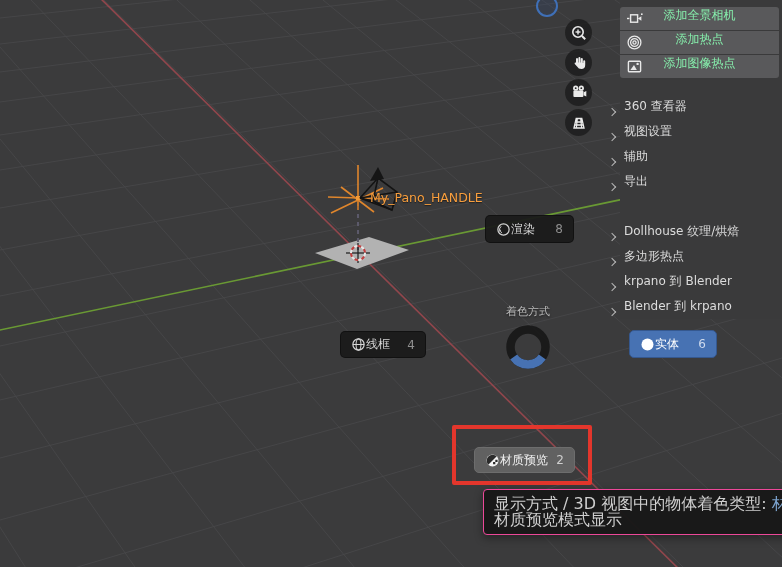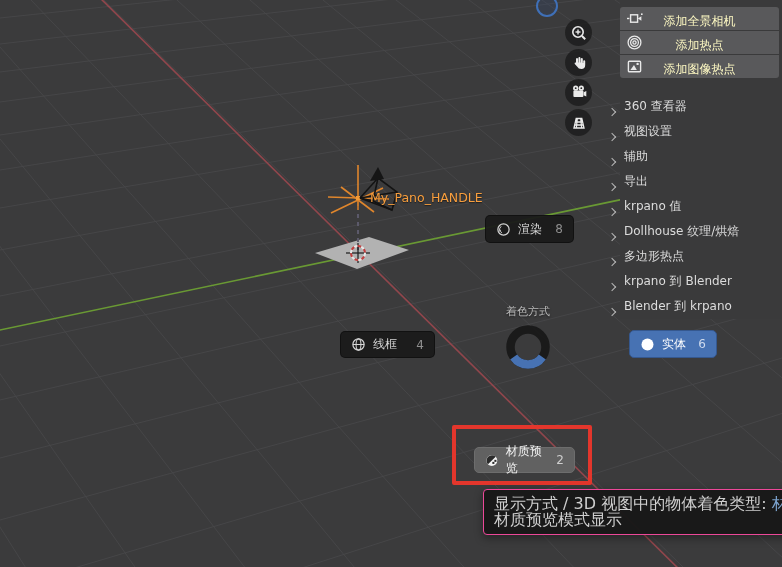--- a/index.html
+++ b/index.html
@@ -2,36 +2,36 @@
 <html><head>
 <meta charset="utf-8">
 <style>
   html,body{margin:0;padding:0;background:#2a2a2a;}
   *{box-sizing:border-box;font-family:"DejaVu Sans","Liberation Sans",sans-serif;}
   .stage{position:relative;width:782px;height:567px;overflow:hidden;background:#3b3b3c;}
   .stage svg{display:block;}
   .layer{position:absolute;left:0;top:0;}
 
   
-  .pie-btn{position:absolute;display:flex;align-items:center;gap:7px;
+  .pie-btn{position:absolute;display:flex;align-items:center;
     background:rgba(26,26,26,.95);border:1px solid rgba(10,10,10,.6);border-radius:5px;
     padding:0 10px;color:#d5d5d5;font-size:12px;cursor:default;}
   .pie-btn .key{margin-left:auto;color:#8f8f8f;font-size:12px;}
   .pie-btn.selected{background:#4772b3;border-color:#35588f;color:#fff;}
   .pie-btn.selected .key{color:#cdd9ec;}
   .pie-btn.hovered{background:#616161;border-color:#6d6d6d;color:#f1f1f1;}
   .pie-btn.hovered .key{color:#cfcfcf;}
   .pie-title{position:absolute;left:488px;top:304px;width:80px;text-align:center;
     color:#bcbcbc;font-size:11px;text-shadow:0 1px 2px rgba(0,0,0,.6);}
 
   
   .sidebar-bg{position:absolute;left:620px;top:0;width:162px;height:319px;background:#3a3a3b;}
   .add-rows{position:absolute;left:620px;top:7px;width:159px;}
   .add-row{position:relative;height:23px;margin-bottom:1px;background:#59595b;
-    display:flex;align-items:flex-end;justify-content:center;color:#fef9c3;font-size:12px;cursor:default;}
+    display:flex;align-items:flex-start;justify-content:center;color:#86efac;font-size:12px;cursor:default;}
   .add-row:first-child{border-radius:3px 3px 0 0;}
   .add-row:last-child{border-radius:0 0 3px 3px;}
   .add-row .ic{position:absolute;left:6px;top:3px;}
   .sec-row{position:absolute;left:596px;width:160px;height:22px;display:flex;align-items:flex-end;
     color:#dcdcdc;font-size:12px;cursor:default;padding-left:13px;gap:9px;}
   .chev{width:6px;height:6px;border-right:1.6px solid #b8b8b8;border-bottom:1.6px solid #b8b8b8;
     transform:rotate(-45deg);flex:0 0 auto;margin-top:-1px;}
 
   
   .tool-btn{position:absolute;left:565px;width:27px;height:27px;border-radius:50%;
@@ -209,24 +209,20 @@
       <span>视图设置</span>
     </div>
   <div class="sec-row" style="top:143px;">
       <span class="chev"></span>
       <span>辅助</span>
     </div>
   <div class="sec-row" style="top:168px;">
       <span class="chev"></span>
       <span>导出</span>
     </div>
-  <div class="sec-row" style="top:193px;">
-      <span class="chev"></span>
-      <span>krpano 值</span>
-    </div>
   <div class="sec-row" style="top:218px;">
       <span class="chev"></span>
       <span>Dollhouse 纹理/烘焙</span>
     </div>
   <div class="sec-row" style="top:268px;">
       <span class="chev"></span>
       <span>krpano 到 Blender</span>
     </div>
   <div class="sec-row" style="top:243px;">
       <span class="chev"></span>
@@ -237,21 +233,21 @@
       <span> Blender 到 krpano</span>
     </div>
 
   <div class="pie-title">着色方式</div>
 
   <svg class="layer" style="left:500px;top:319px;" width="56" height="56">
     <circle cx="28" cy="28" r="17.5" fill="none" stroke="rgba(24,24,24,.92)" stroke-width="8.5"></circle>
     <path d="M 42.33 38.05 A 17.5 17.5 0 0 1 13.67 38.05" fill="none" stroke-width="8.5" stroke="#4772b3"></path>
   </svg>
 
-  <div class="pie-btn" style="left:340px;top:331px;width:95px;height:27px;">
+  <div class="pie-btn" style="left:340px;top:331px;width:86px;height:27px;">
     <svg width="15" height="15" viewBox="0 0 16 16">
       <circle cx="8" cy="8" r="6" fill="none" stroke="#d5d5d5" stroke-width="1.3"></circle>
       <ellipse cx="8" cy="8" rx="2.6" ry="6" fill="none" stroke="#d5d5d5" stroke-width="1.1"></ellipse>
       <line x1="2" y1="8" x2="14" y2="8" stroke="#d5d5d5" stroke-width="1.1"></line>
     </svg>
     <span>线框</span>
     <span class="key">4</span>
   </div>
 
   <div class="pie-btn" style="left:485px;top:215px;width:89px;height:28px;">

